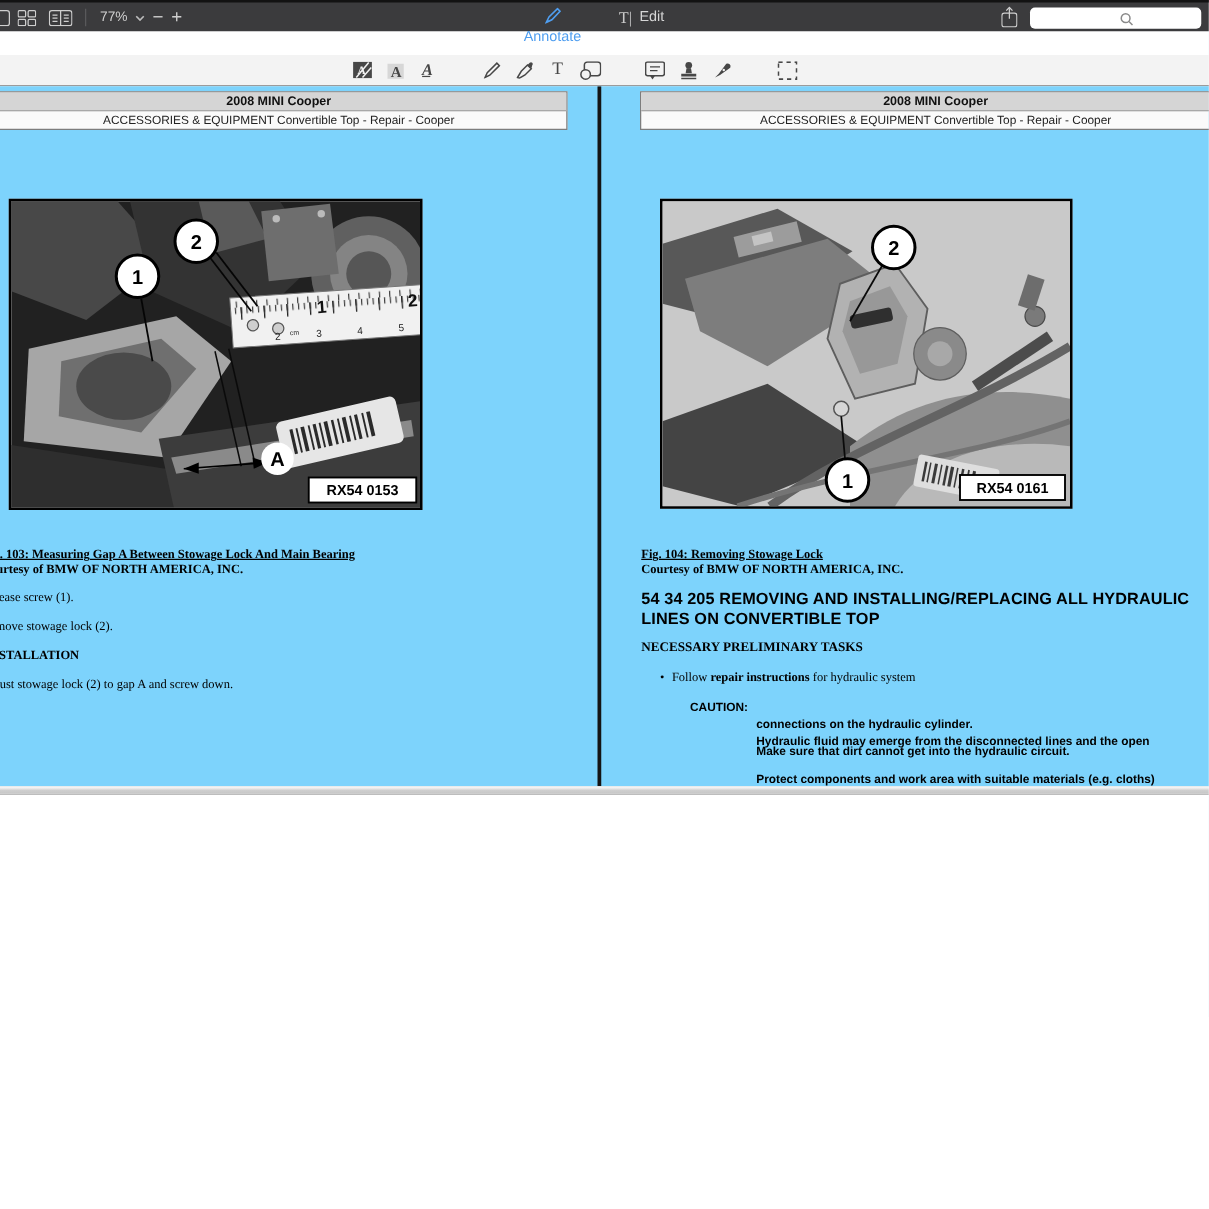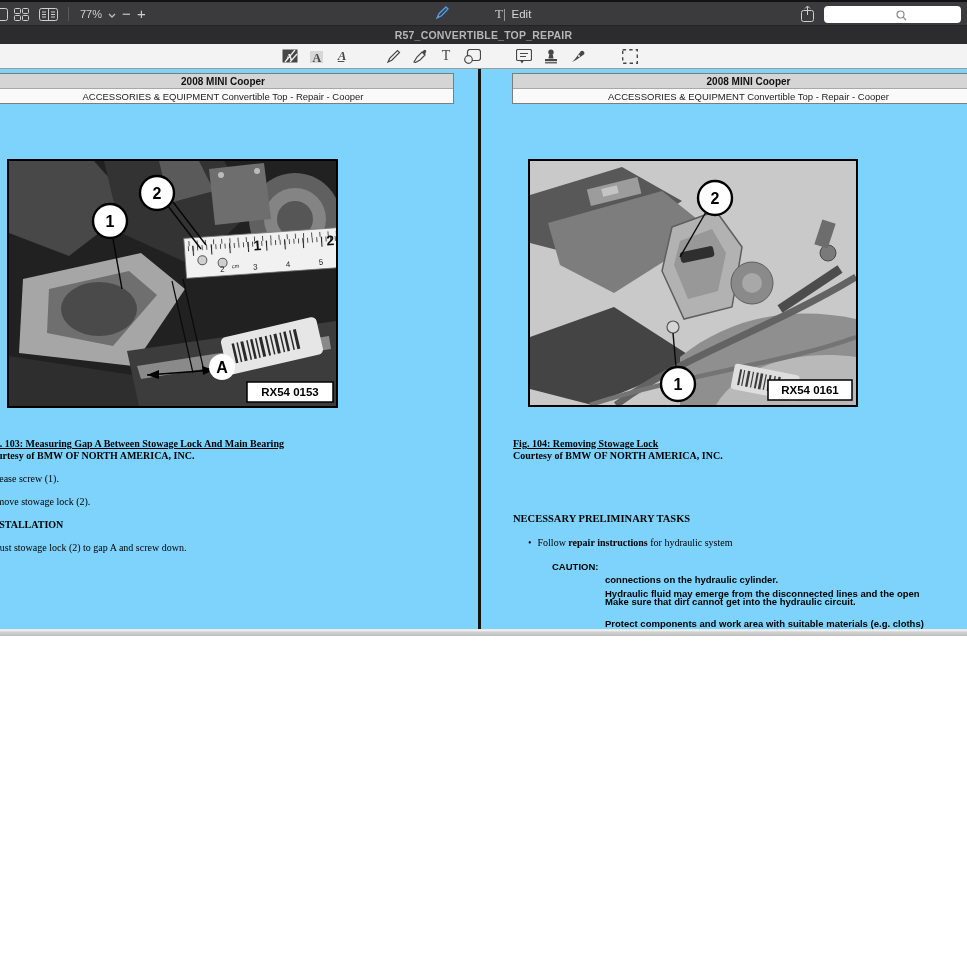--- a/index.html
+++ b/index.html
@@ -128,23 +128,20 @@
     </div>
     <input id="search-field" type="text" style="">
     <div class="tb-item tb-icon" id="search-glass">
       <svg width="11" height="11">
           <circle cx="4.5" cy="4.5" r="3.5" fill="none" stroke="#8a8a8a" stroke-width="1.2"></circle>
           <line x1="7.2" y1="7.2" x2="10" y2="10" stroke="#8a8a8a" stroke-width="1.2"></line>
         </svg>
     </div>
   </div>
 
-  <div id="titlebar">
-    <span>R57_CONVERTIBLE_TOP_REPAIR</span>
-  </div>
 
   <div id="annobar">
     <div class="anno-btn" style="left:280px;">
       <svg width="16" height="14">
           <rect x="0.5" y="0.5" width="15" height="13" fill="#474747"></rect>
           <line x1="3" y1="13" x2="13" y2="1" stroke="#f3f3f3" stroke-width="1.2"></line>
           <line x1="8" y1="13" x2="15" y2="5" stroke="#f3f3f3" stroke-width="1.2"></line>
           <text x="4" y="10.5" font-size="9" font-weight="bold" fill="#f3f3f3" font-family="Liberation Serif, serif">A</text>
         </svg>
     </div>
@@ -367,20 +364,22 @@
 
         <rect x="238" y="219" width="84" height="20" fill="#fff" stroke="#000" stroke-width="1.5"></rect>
         <text x="280" y="233" font-size="11.5" font-weight="bold" text-anchor="middle" fill="#000" font-family="Liberation Sans, sans-serif">RX54 0161</text>
       </svg>
     </div>
 
     <div class="doc cap u" style="left:513px; top:369px;text-align:center;">Fig. 104: Removing Stowage Lock</div>
     <div class="doc cap" style="left:513px; top:381px;">Courtesy of BMW OF NORTH AMERICA, INC.</div>
 
     <div class="heading" style="left:513px; top:402px; width:445px;">
+      <div>54 34 205 REMOVING AND INSTALLING/REPLACING ALL HYDRAULIC</div>
+      <div>LINES ON CONVERTIBLE TOP</div>
     </div>
 
     <div class="doc bodyline bold" style="left:513px; top:444px; font-size:10.5px;">NECESSARY PRELIMINARY TASKS</div>
 
     <div class="doc bodyline" style="left:528px; top:468px;">
       <span style="margin-right:6px;">•</span><span>Follow </span><span class="bold">repair instructions</span><span> for hydraulic system</span>
     </div>
 
     <div class="caution" style="left:552px; top:492px;">CAUTION:</div>
     <div class="caution" style="left:605px; top:492px;margin-top:27px;">Hydraulic fluid may emerge from the disconnected lines and the open</div>

